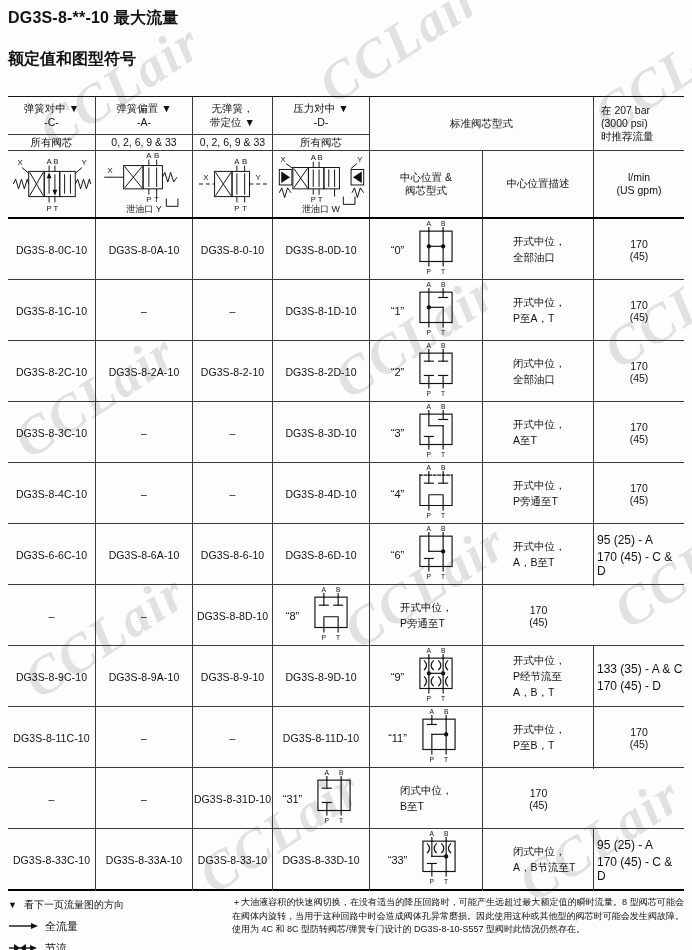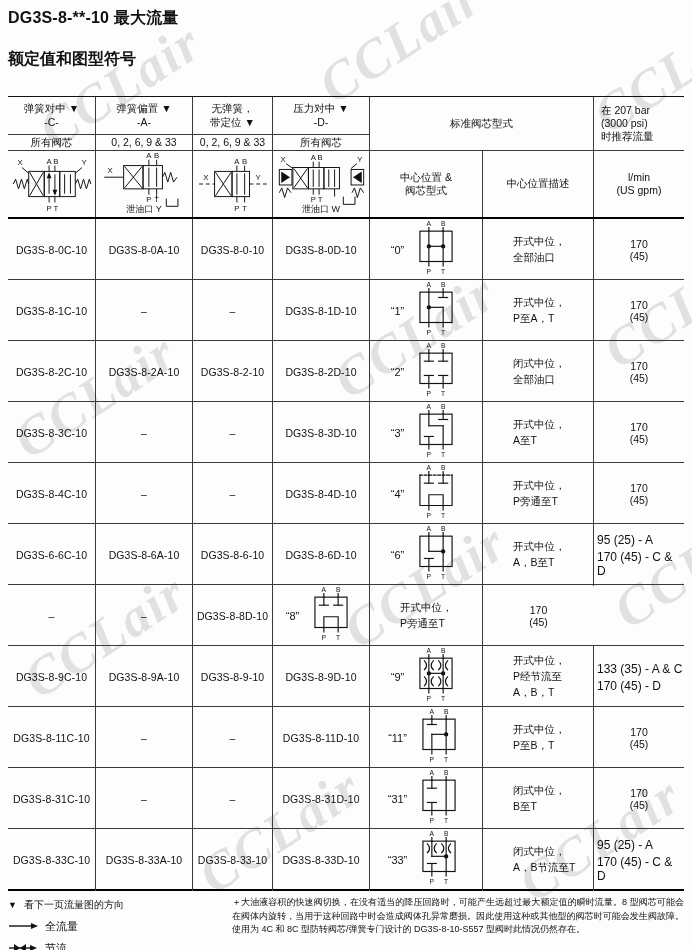--- a/index.html
+++ b/index.html
@@ -624,23 +624,20 @@
                 </svg></span>
     </div>
     <div class="cell c-desc br pre">开式中位，
 P至B，T</div>
     <div class="cell flow-c">
       <span>170</span>
       <span>(45)</span>
     </div>
   </div>
   <div class="trow grid7">
-    <div class="cell c-model br">
-        <span>DG3S-8-31C-10</span>
-            </div>
             <div class="cell c-model br">
         <span>–</span>
             </div>
             <div class="cell c-model br">
         <span>–</span>
             </div>
             <div class="cell c-model br">
         <span>DG3S-8-31D-10</span>
             </div>
     <div class="cell c-center br">

